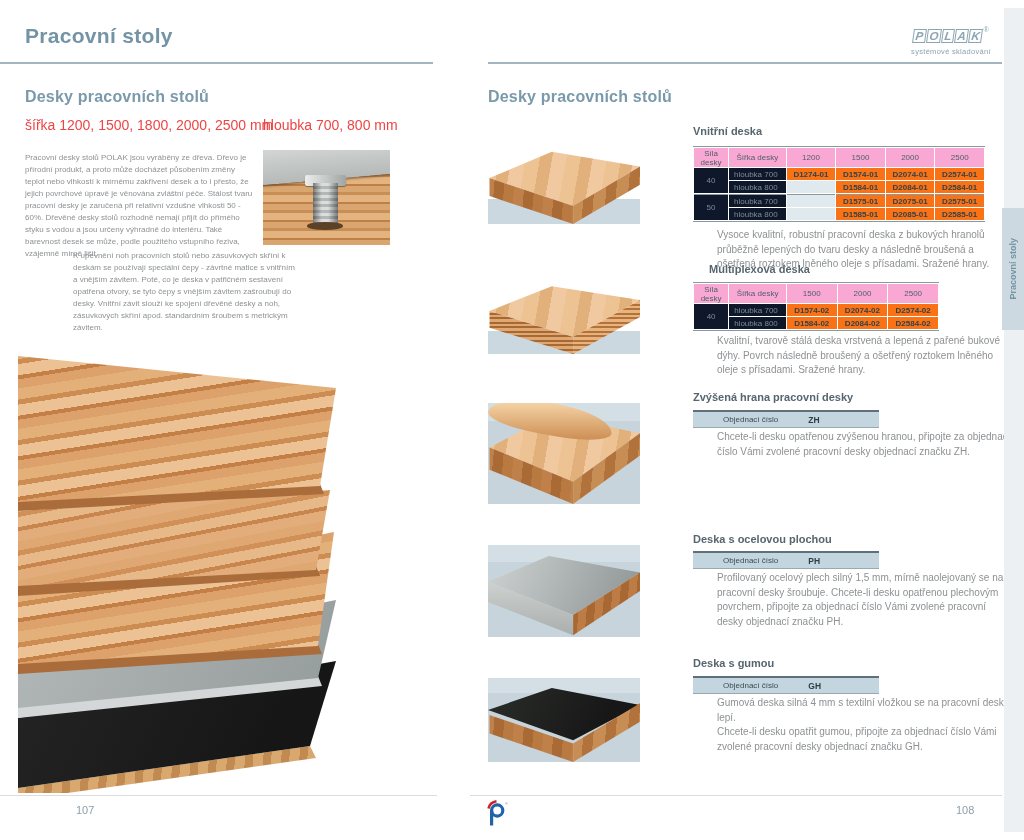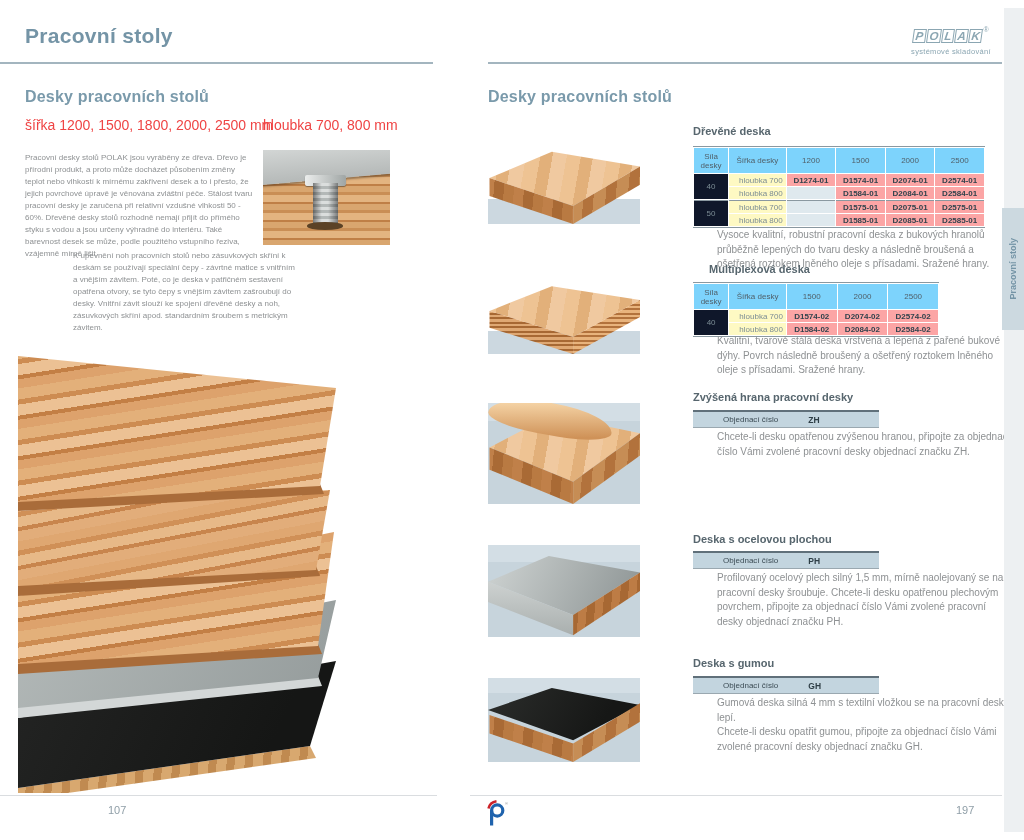--- a/index.html
+++ b/index.html
@@ -22,24 +22,24 @@
   .p2{left:25px;top:250px;margin-left:48px;}
 
   
   .r-head{left:693px;font-size:11px;font-weight:bold;color:#57666e;}
   .r-desc{left:717px;width:294px;font-size:10px;line-height:1.45;color:#8e9193;}
 
   
   .twrap{border-top:1px solid #8a98a0;border-bottom:1px solid #8a98a0;background:#fff;}
   table.ptable{border-collapse:separate;border-spacing:1px;background:#fff;}
   table.ptable th,table.ptable td{font-size:8px;padding:0 3px;height:12px;text-align:center;vertical-align:middle;}
-  table.ptable th{background:#7dd3fc;color:#50606a;font-weight:normal;height:25px;}
+  table.ptable th{background:#f9a8d4;color:#50606a;font-weight:normal;height:19px;}
   table.ptable td.sila{background:#0f172a;color:#7b8c94;}
-  table.ptable td.hl{background:#fef9c3;color:#7b8c94;text-align:right;padding-left:5px;white-space:nowrap;}
-  table.ptable td.val{background:#fca5a5;color:#30424c;font-weight:bold;}
+  table.ptable td.hl{background:#0f172a;color:#7b8c94;text-align:left;padding-left:5px;white-space:nowrap;}
+  table.ptable td.val{background:#f97316;color:#30424c;font-weight:bold;}
   table.ptable td.val.empty{background:#dfe9ee;}
   table.ptable tr.grp td{border-top:1px solid #8a98a0;}
   .t1 .c0{width:30px;} .t1 .c1{width:52px;} .t1 .cv{width:47px;}
   .t2 .c0{width:30px;} .t2 .c1{width:52px;} .t2 .cv{width:48px;}
   .t1wrap{left:693px;top:146px;width:292px;}
   .t2wrap{left:693px;top:282px;width:246px;}
 
   
   .mini{width:186px;height:15px;display:flex;align-items:center;background:#c3d5df;
         border-top:2px solid #60707a;border-bottom:1px solid #9aa8b0;}
@@ -56,21 +56,21 @@
   
   .side-band{left:1004px;top:8px;width:20px;height:824px;background:#edf0f2;}
   .side-tab{left:1002px;top:208px;width:22px;height:122px;background:#ccd9e0;
             display:flex;align-items:center;justify-content:center;}
   .side-tab span{writing-mode:vertical-rl;transform:rotate(180deg);font-size:9px;font-weight:bold;color:#7494a6;}
 
   
   .foot-rule{height:1px;background:#dadde0;}
   .fr-l{left:0;top:795px;width:437px;} .fr-r{left:470px;top:795px;width:532px;}
   .pageno{font-size:11px;color:#8f9ea7;}
-  .pn-l{left:76px;top:804px;margin-left:32px;} .pn-r{left:956px;top:804px;}
+  .pn-l{left:76px;top:804px;} .pn-r{left:956px;top:804px;}
   .plogo{left:486px;top:799px;width:24px;height:28px;}
 
   
   .bigimg{left:18px;top:348px;width:420px;height:445px;overflow:hidden;background:#ffffff;}
   .bigimg div{position:absolute;inset:0;}
   .wood-a{background:repeating-linear-gradient(169deg,#dfa771 0 9px,#d09057 9px 14px,#e7b988 14px 24px,#c8854d 24px 28px,#e2ad7a 28px 38px);}
   .wood-b{background:repeating-linear-gradient(171deg,#e3b07a 0 11px,#cd8c52 11px 16px,#ecc194 16px 27px,#c37f45 27px 31px,#dda26c 31px 40px);}
   .edge-w{background:#a96c3a;}
   .bd1{clip-path:polygon(0px 8px,318px 40px,302px 138px,0px 154px);}
   .be1{clip-path:polygon(0px 152px,302px 136px,306px 146px,0px 163px);}
@@ -198,21 +198,21 @@
     <div class="face-steel"></div>
     <div class="eL-steel"></div>
     <div class="eR-woodsteel"></div>
   </div>
   <div class="photo ph5 ph-blue">
     <div class="face-rubber"></div>
     <div class="eL-wood"></div>
     <div class="eR-wood"></div>
   </div>
 
-  <div class="abs r-head heading1">Dřevěné deska</div>
+  <div class="abs r-head heading1">Vnitřní deska</div>
   <div class="abs twrap t1wrap">
     <table class="ptable t1">
       <thead>
         <tr>
           <th class="c0">Síla desky</th>
           <th class="c1">Šířka desky</th>
           <th class="cv">1200</th>
           <th class="cv">1500</th>
           <th class="cv">2000</th>
           <th class="cv">2500</th>
@@ -315,21 +315,21 @@
     <span><span class="lbx">P</span><span class="lbx">O</span><span class="lbx">L</span><span class="lbx">A</span><span class="lbx">K</span></span><span class="reg">®</span>
     <div class="tagline">systémové skladování</div>
   </div>
 
   <div class="abs side-band"></div>
   <div class="abs side-tab">
     <span>Pracovní stoly</span>
   </div>
 
   <div class="abs foot-rule fr-r"></div>
-  <div class="abs pageno pn-r">197</div>
+  <div class="abs pageno pn-r">108</div>
 
   <div class="abs plogo">
     <svg width="24" height="28" viewBox="0 0 24 26">
       <path d="M2.5 8.5 A 9.5 9.5 0 0 1 10.5 1.2" stroke="#cc2229" stroke-width="2.6" fill="none"></path>
       <circle cx="11.2" cy="10.5" r="5.6" stroke="#1f63ad" stroke-width="3.2" fill="none"></circle>
       <line x1="5.6" y1="25.5" x2="5.6" y2="10.5" stroke="#1f63ad" stroke-width="3.2"></line>
       <text x="19" y="5" font-size="4" fill="#8a8a8a">®</text>
     </svg>
   </div>
 

